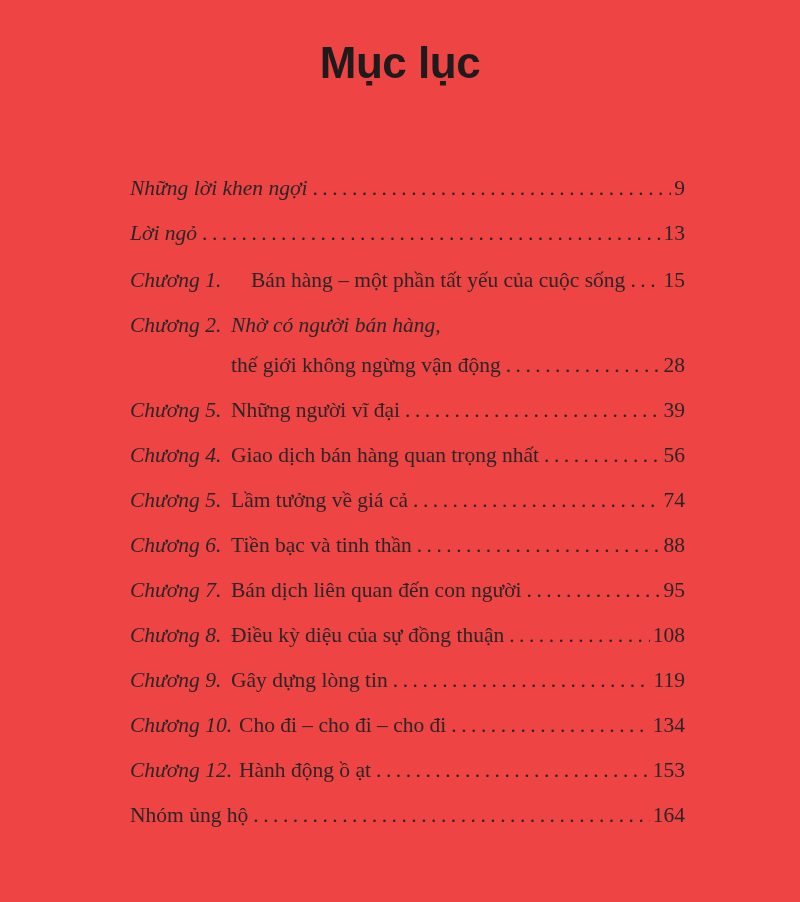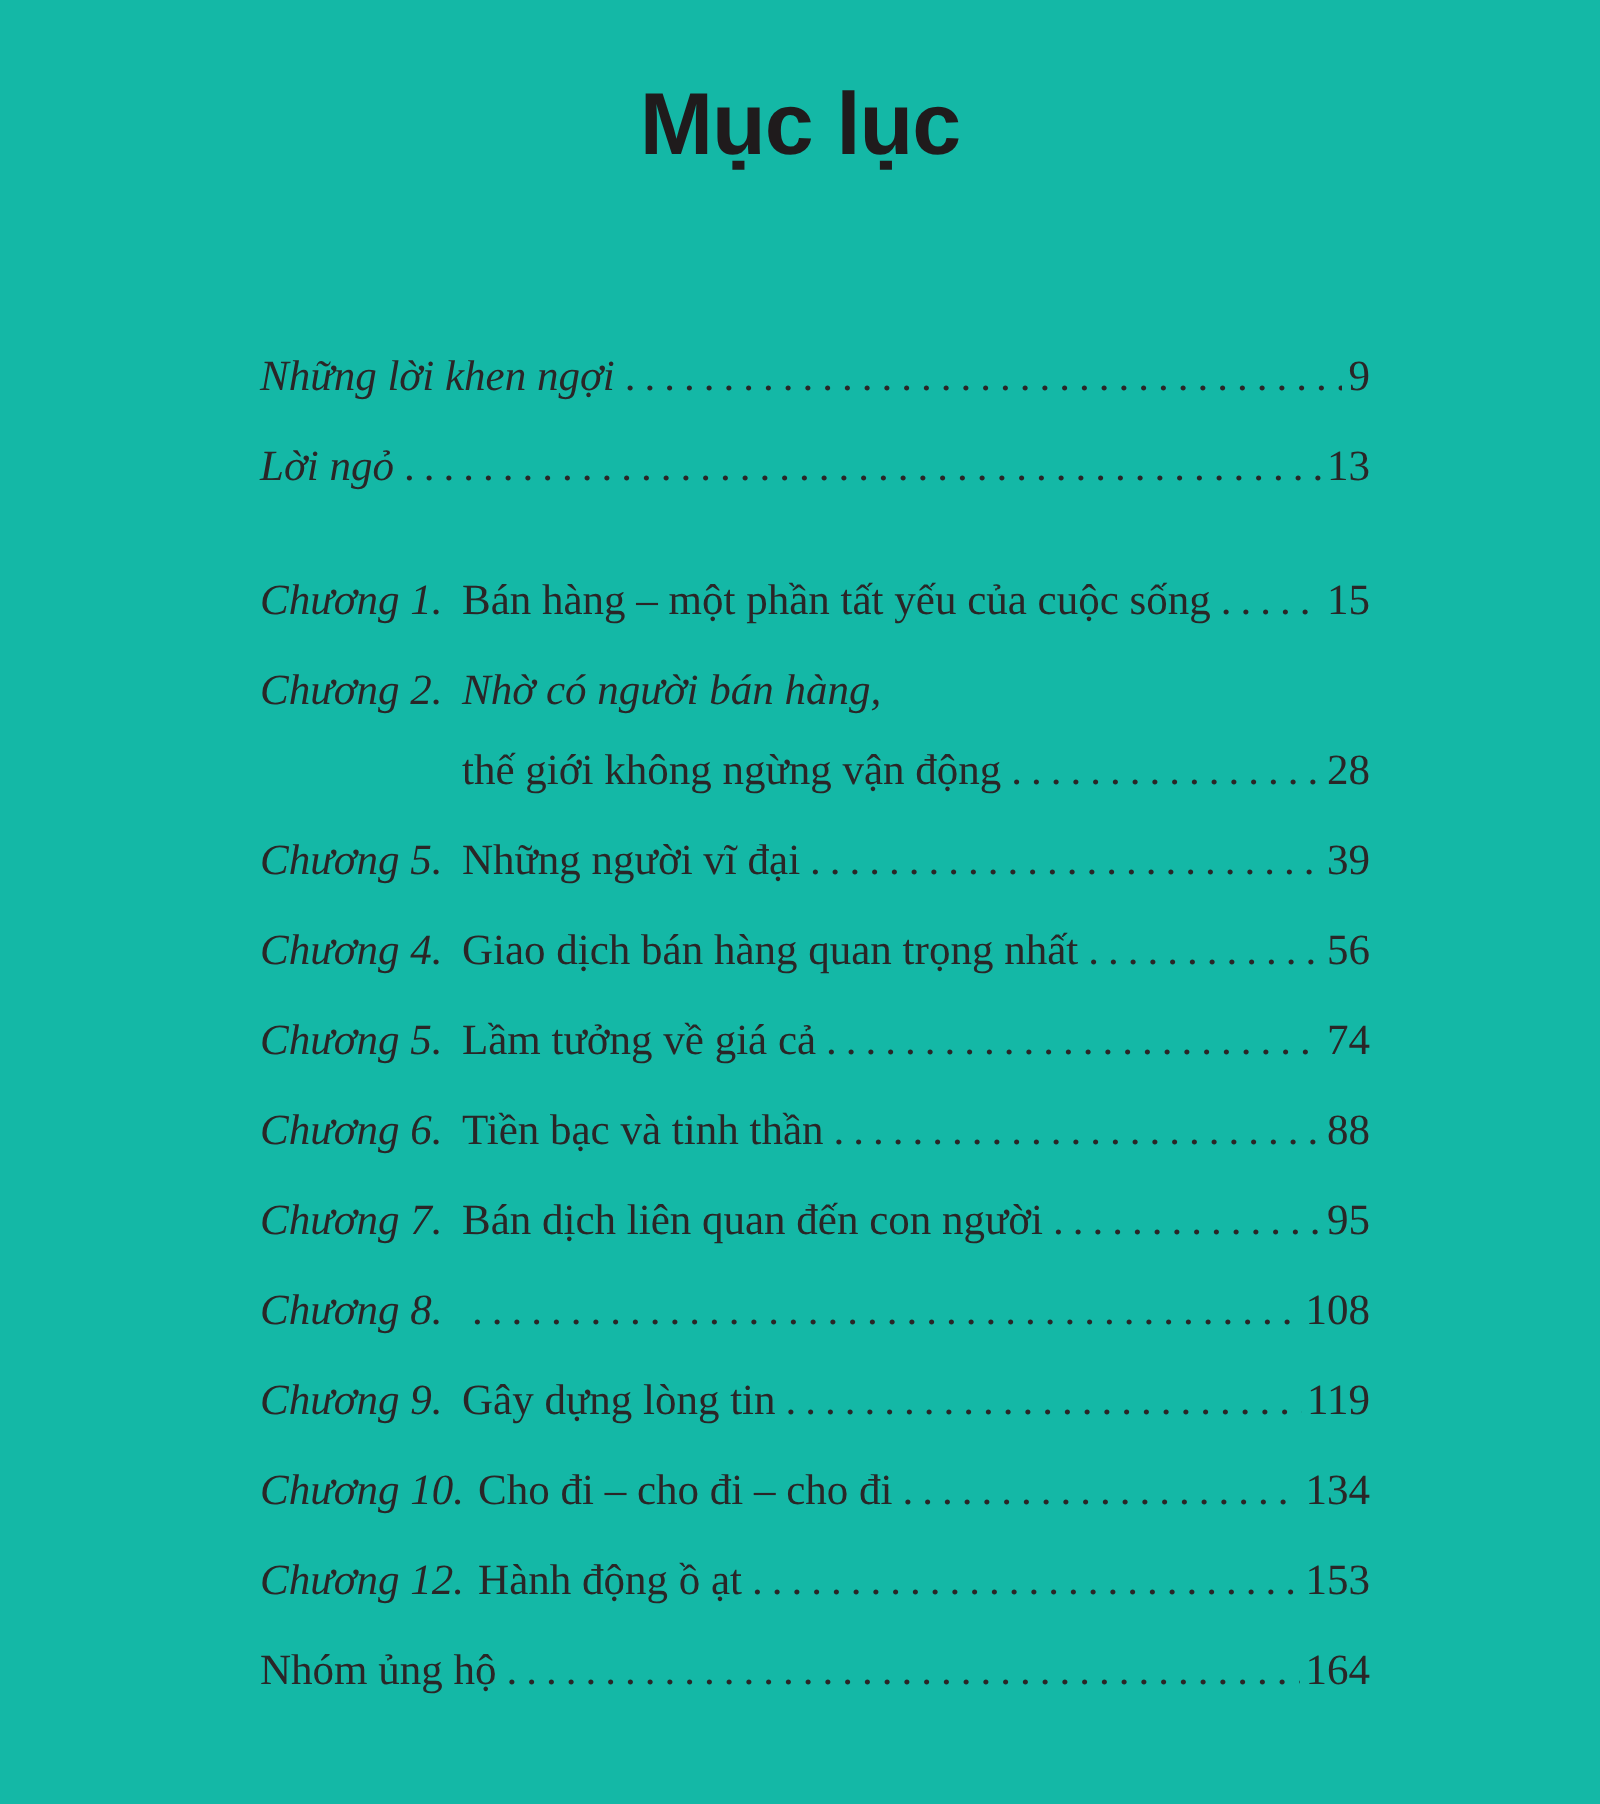--- a/index.html
+++ b/index.html
@@ -1,20 +1,20 @@
 <!DOCTYPE html>
 <html><head>
 <meta charset="utf-8">
 <style>
   * { margin:0; padding:0; box-sizing:border-box; }
   html, body { background:#ffffff; }
   .sheet {
     position:relative;
     width:800px; height:902px;
-    background:#14b8a6;
+    background:#ef4444;
     font-family:"Liberation Serif", serif;
     color:#2a2627;
     overflow:hidden;
   }
   .page-title {
     margin-top:38px;
     text-align:center;
     font-family:"Liberation Sans", sans-serif;
     font-weight:bold;
     font-size:44px;
@@ -24,21 +24,21 @@
   .toc {
     margin:80px 115px 0 130px;
   }
   .row {
     display:flex;
     align-items:baseline;
     font-size:21.5px;
     line-height:40px;
     margin-bottom:5px;
   }
-  .row.gap-top { margin-top:27px; }
+  .row.gap-top { margin-top:7px;gap:20px; }
   .label {
     flex:0 0 auto;
     min-width:94px;
     margin-right:7px;
     font-style:italic;
     white-space:nowrap;
   }
   .body { flex:1 1 auto; min-width:0; }
   .line-pre { white-space:nowrap;font-style:italic; }
   .line-last { display:flex; align-items:baseline;text-align:right; }
@@ -149,20 +149,21 @@
             <span class="title-text">Bán dịch liên quan đến con người</span>
             <span class="dots"></span>
             <span class="page-num">95</span>
           </div>
         </div>
       </div>
       <div class="row">
         <span class="label">Chương 8.</span>
         <div class="body">
           <div class="line-last">
+            <span class="title-text">Điều kỳ diệu của sự đồng thuận</span>
             <span class="dots"></span>
             <span class="page-num">108</span>
           </div>
         </div>
       </div>
       <div class="row">
         <span class="label">Chương 9.</span>
         <div class="body">
           <div class="line-last">
             <span class="title-text">Gây dựng lòng tin</span>

